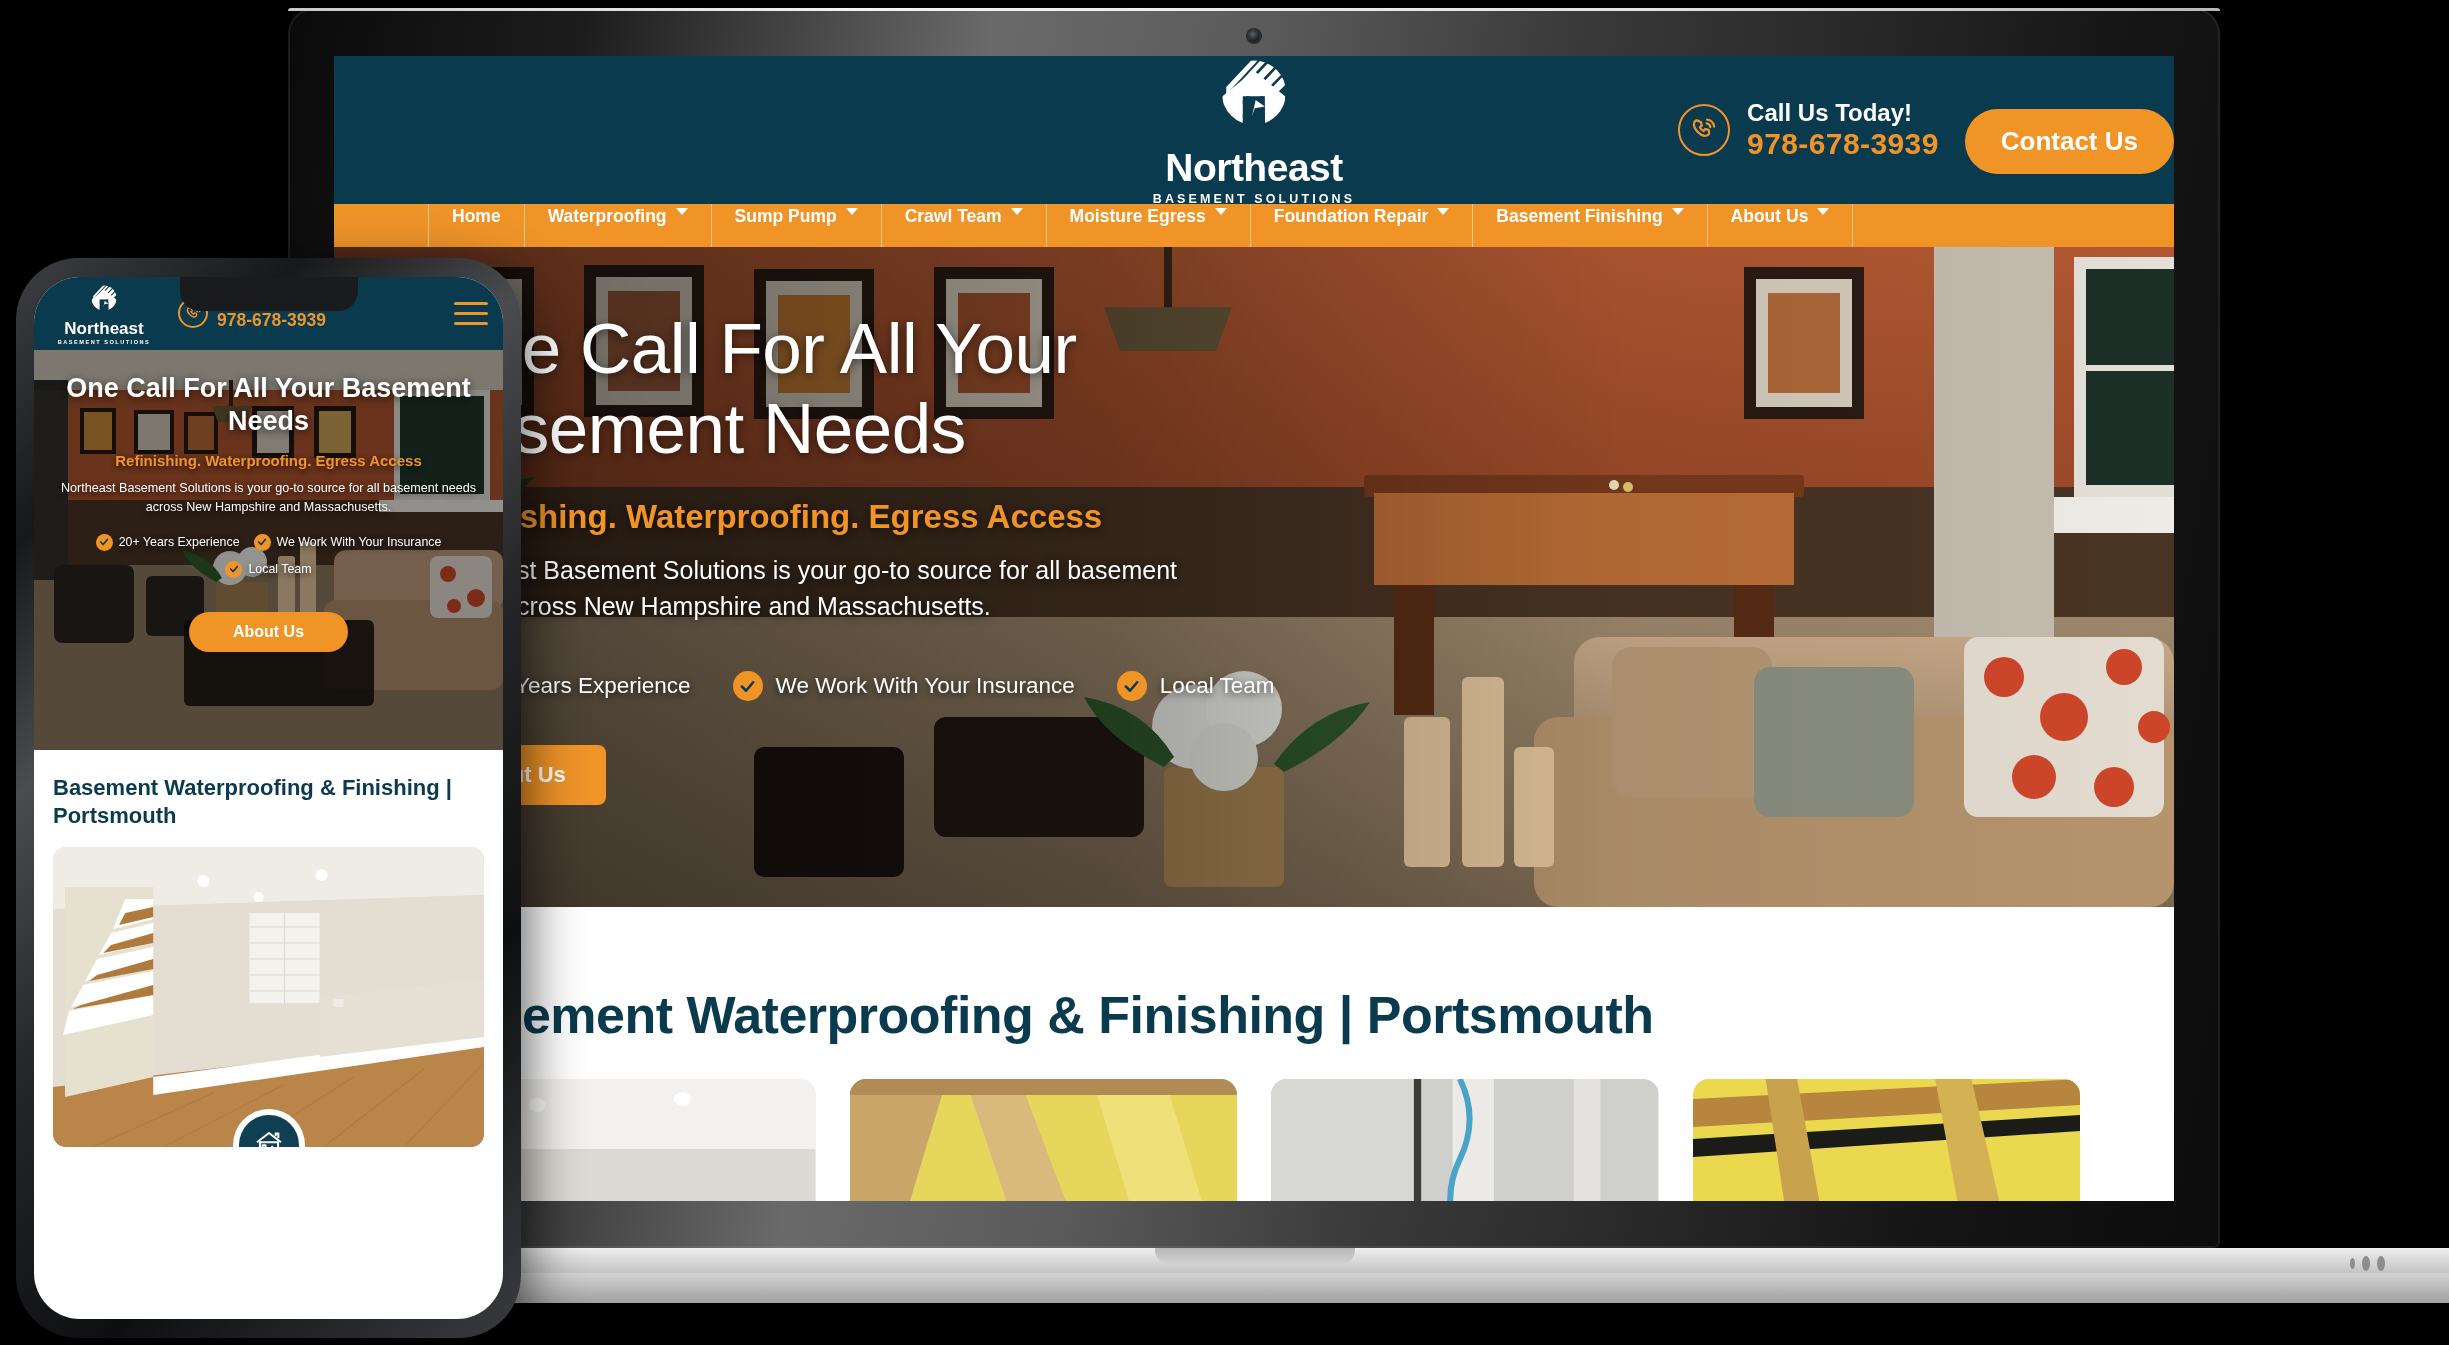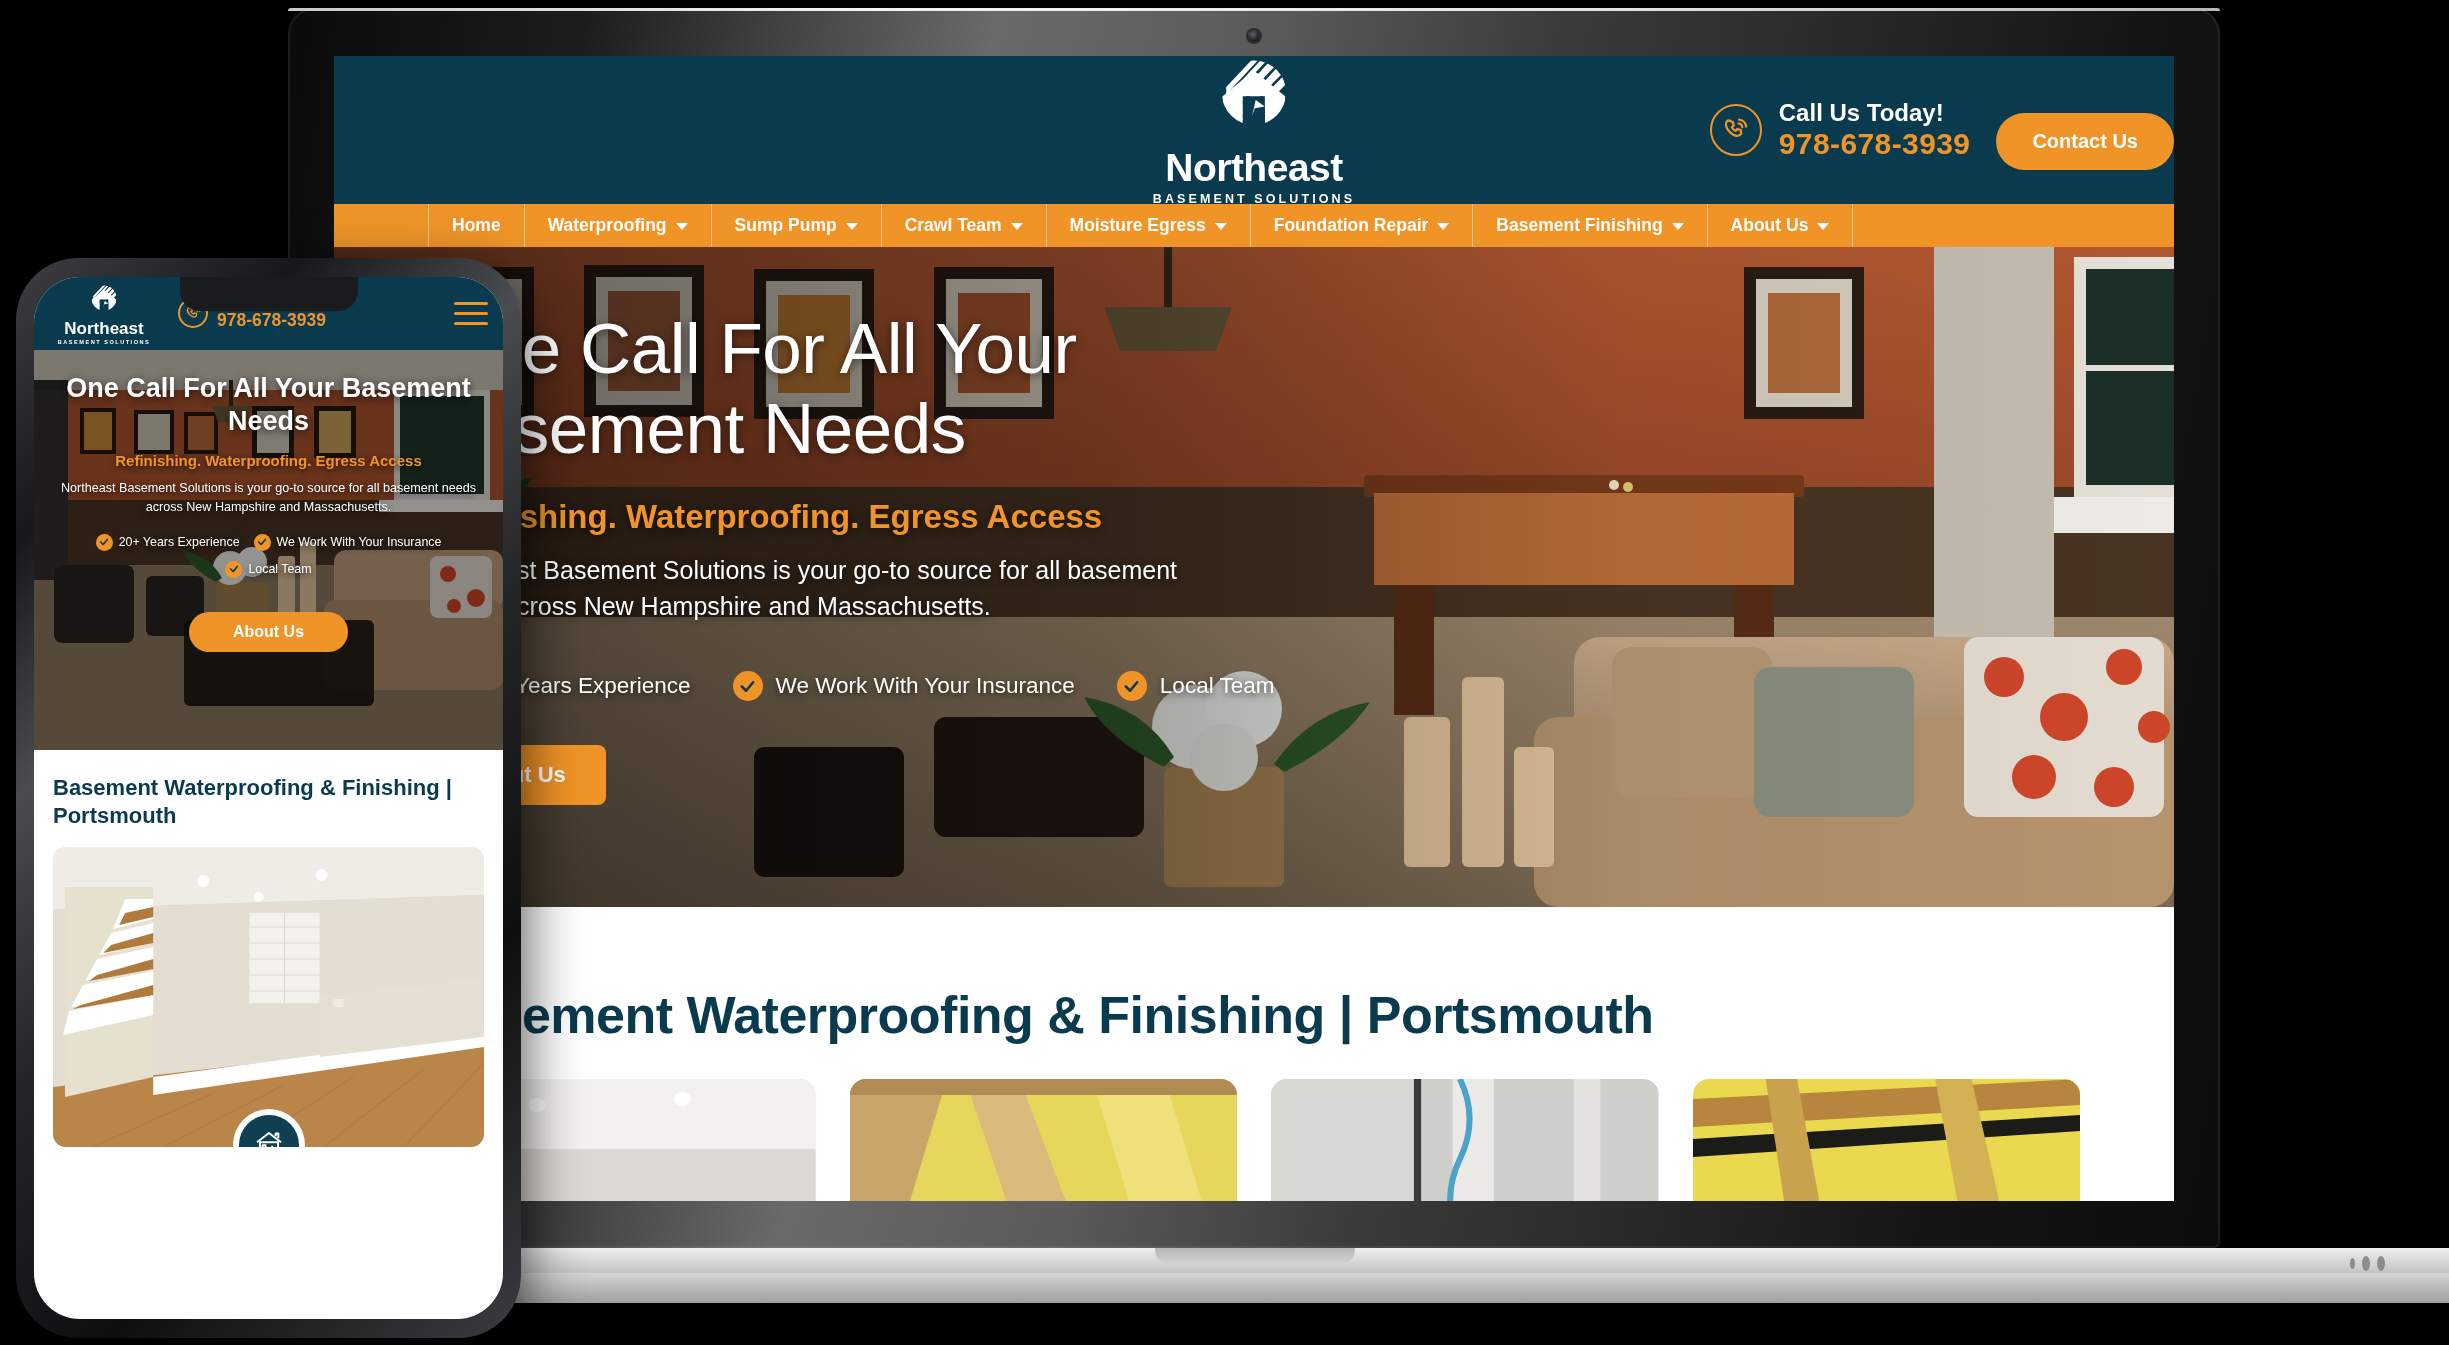--- a/index.html
+++ b/index.html
@@ -53,33 +53,33 @@
   }
   .callbox{ display:flex; align-items:center; gap:17px; }
   .phone-ring{
     width:52px; height:52px; border-radius:50%; border:2.6px solid #f09428;
     display:flex; align-items:center; justify-content:center; flex:0 0 auto;
   }
   .call-text .ct1{ color:#fff; font-size:24px; font-weight:700; line-height:1.15; }
   .call-text .ct2{ color:#f09428; font-size:30px; font-weight:700; line-height:1.18; letter-spacing:.4px; }
   .contact-btn{
     background:#f09428; color:#fff; border:none; border-radius:34px;
-    padding:17px 36px; font-size:20px; font-weight:700; cursor:pointer;
+    padding:17px 36px; font-size:26px; font-weight:700; cursor:pointer;
     font-family:"Liberation Sans", sans-serif; white-space:nowrap;margin-top:23px;
   }
 
   
   .navbar{
     height:43px; background:#f09428; display:flex; align-items:stretch;
     padding-left:94px;
   }
   .nav-item{
-    display:flex; align-items:center; gap:9px;
+    display:flex; gap:9px;
     color:#fff; font-size:17.5px; font-weight:700;
-    padding:16px 23px; white-space:nowrap; cursor:pointer;
+    padding:2px 23px; white-space:nowrap; cursor:pointer;
     border-right:1.5px solid rgba(255,255,255,.45);
   }
   .nav-item:first-child{ border-left:1.5px solid rgba(255,255,255,.45); }
   .caret{
     width:0;height:0;border-left:6px solid transparent;border-right:6px solid transparent;
     border-top:7px solid #fff; margin-top:2px;
   }
 
   
   .hero{ position:relative; height:660px; overflow:hidden; }

